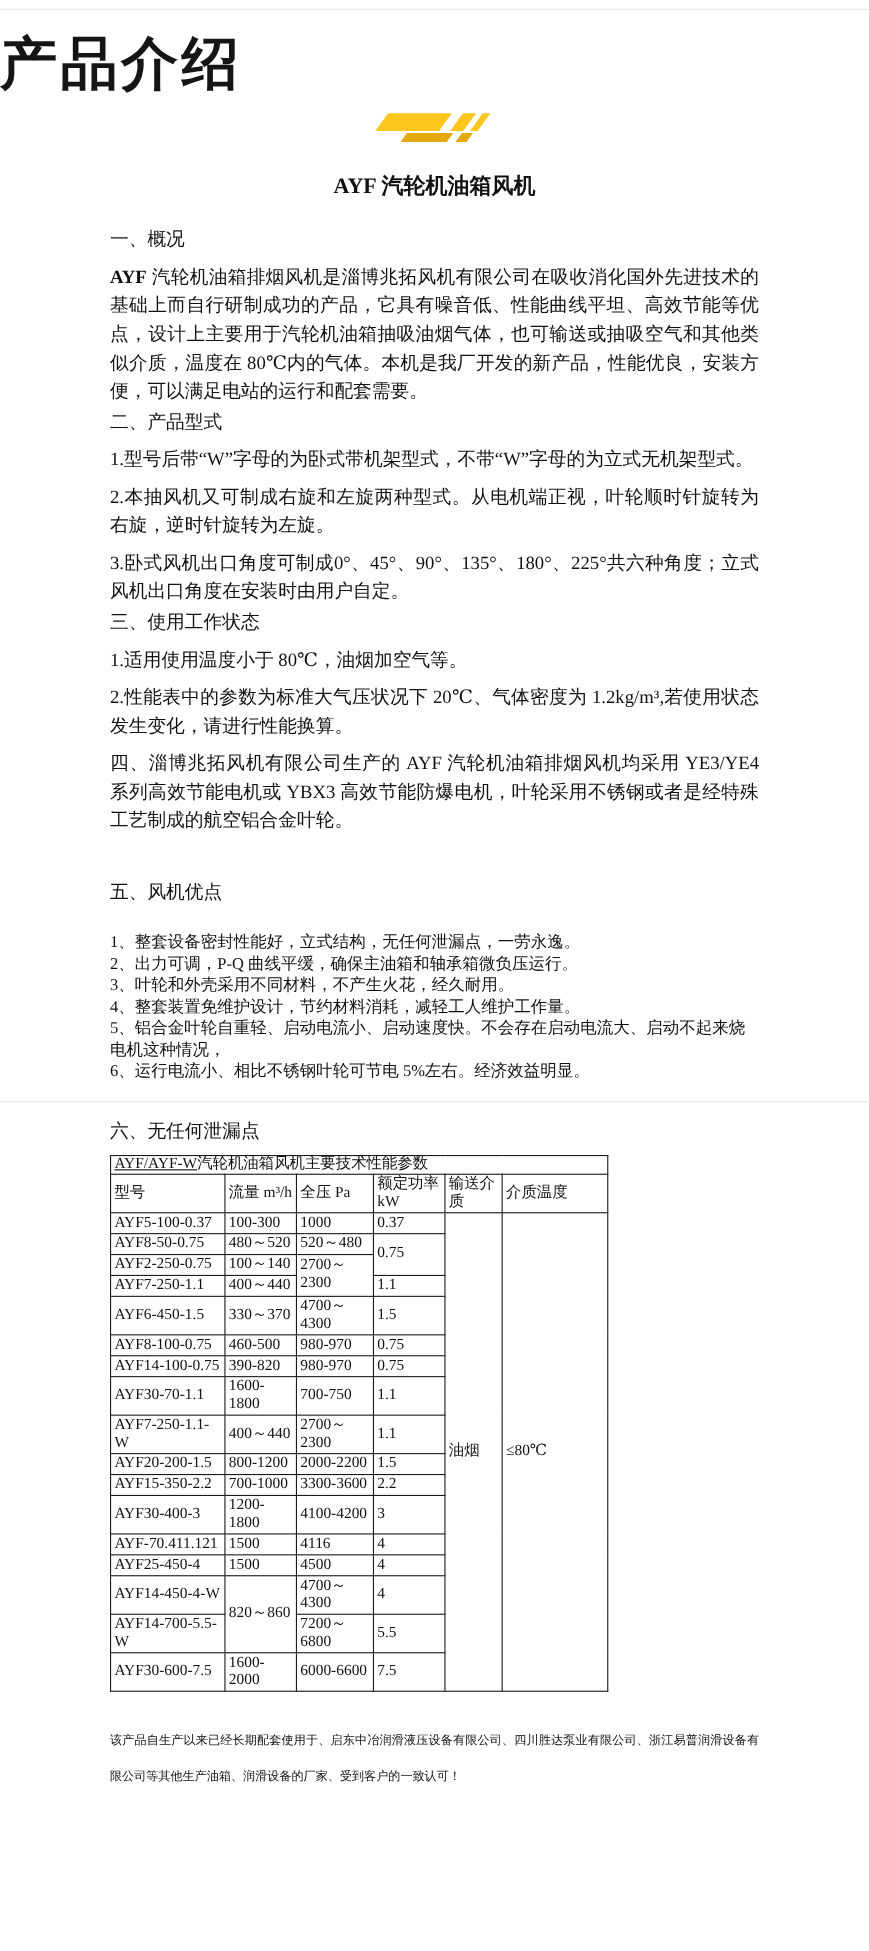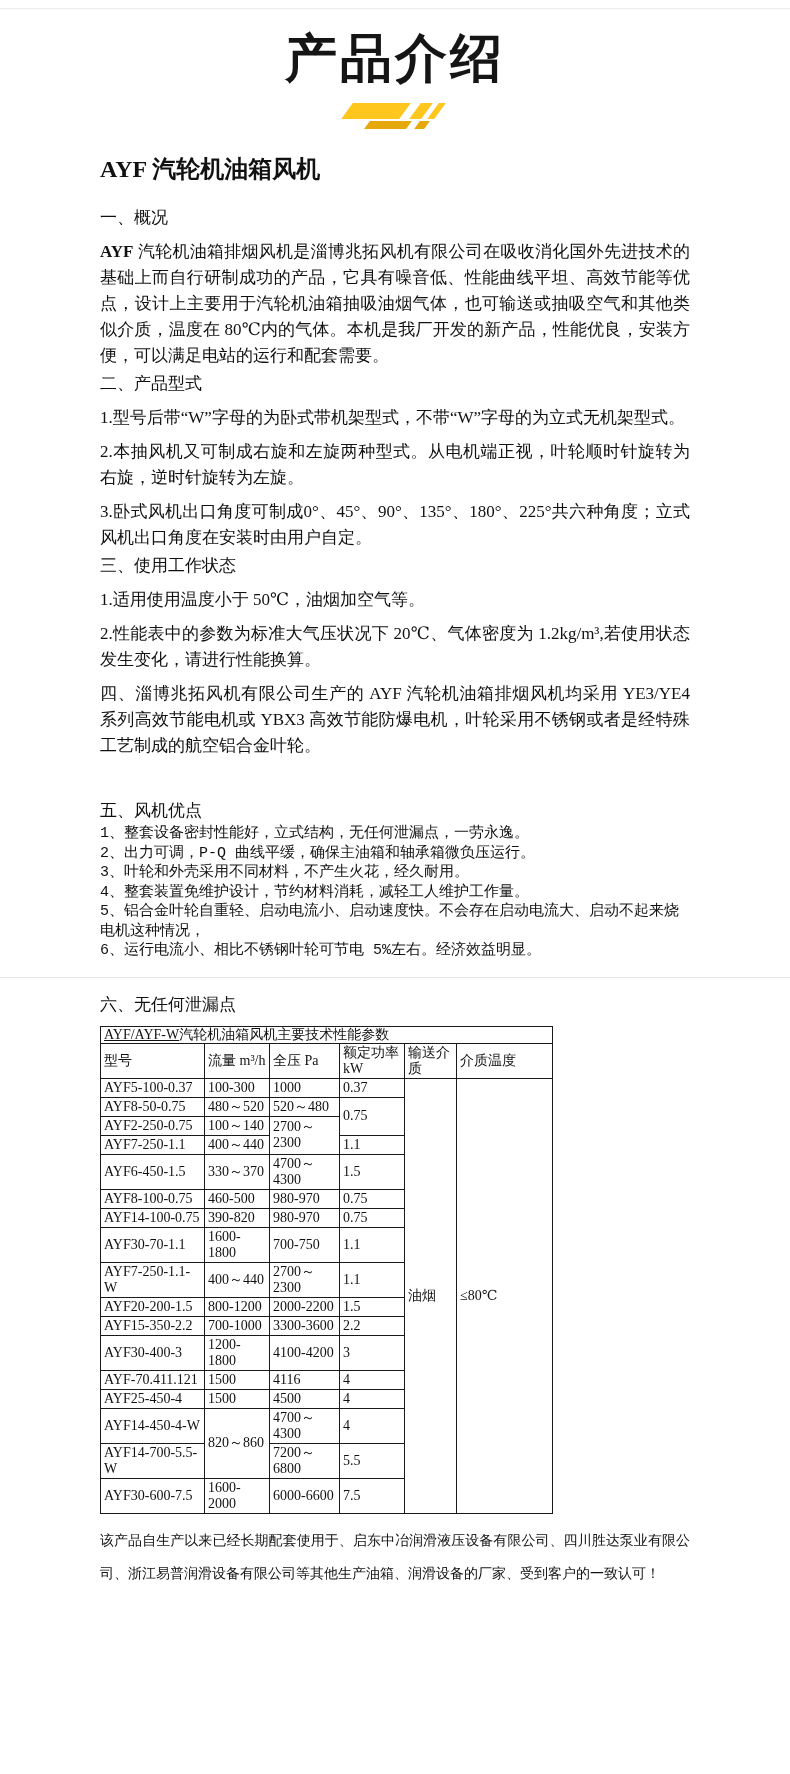--- a/index.html
+++ b/index.html
@@ -13,21 +13,21 @@
   body{
     width:790px;
     background:#ffffff;
     color:var(--ink);
     font-family:"Liberation Serif","DejaVu Serif",serif;
   }
   .page{width:790px;min-height:1774px;background:#fff;}
   .top-rule{border-top:1px solid #ededed;margin-top:8px;}
 
   
-  .banner{text-align:center;padding-top:20px;}
+  .banner{padding-top:20px;}
   .banner-title{
     margin:0;
     font-family:"Liberation Sans","DejaVu Sans",sans-serif;
     font-size:52px;line-height:58px;font-weight:bold;
     letter-spacing:3px;color:#151515;
   }
   .banner-subtitle{
     margin-top:14px;
     font-family:"Liberation Sans","DejaVu Sans",sans-serif;
     font-size:22px;line-height:26px;color:#242424;letter-spacing:2px;
@@ -37,31 +37,31 @@
   .rb.main{left:4px;top:0;width:58px;height:16px;}
   .rb.s1{left:72px;top:0;width:12px;height:16px;}
   .rb.s2{left:90px;top:0;width:7px;height:16px;}
   .rb.sh1{left:24px;top:18px;width:42px;height:8px;background:var(--gold);}
   .rb.sh2{left:74px;top:18px;width:10px;height:8px;background:var(--gold);}
 
   
   .doc{padding:0 100px;}
   .prod-title{
     margin:26px 0 0;
-    text-align:left;font-size:24px;line-height:24px;font-weight:bold;
+    text-align:center;font-size:20px;line-height:24px;font-weight:bold;
   }
   .sec-heading{
     margin:2px 0 0;font-size:17px;line-height:26px;font-weight:normal;
   }
   .sec-heading.space-above{margin-top:39px;}
   .para{
     margin:8px 0 0;font-size:17px;line-height:26px;text-align:justify;
   }
   .para b{font-weight:bold;}
-  .tight-list{font-family:Liberation Mono, monospace;}
+  .tight-list{margin-top:24px;}
   .tight-list .item{
     margin:0;font-size:15px;line-height:19.5px;text-align:left;
   }
   .full-rule{border-top:1px solid var(--rule);margin:16px -100px 0;}
 
   
   table.perf{
     border-collapse:collapse;table-layout:fixed;width:452px;
     margin-top:8px;font-size:14px;line-height:16px;
   }
@@ -69,21 +69,21 @@
     border:1px solid #1a1a1a;
     padding:1px 3px;
     vertical-align:middle;text-align:left;
     word-break:normal;overflow-wrap:break-word;
     font-weight:normal;
   }
   table.perf td.cap{padding:0 3px;}
   .u{text-decoration:underline;}
 
   .closing{
-    margin:10px 0 0;font-size:14px;line-height:33px;text-align:justify;
+    margin:28px 0 0;font-size:11px;line-height:33px;text-align:justify;
   }
 </style>
 </head>
 <body>
 
 <div class="page">
   <div class="top-rule"></div>
 
   <div class="banner">
     <h1 class="banner-title">产品介绍</h1>
@@ -101,21 +101,21 @@
 
     <h3 class="sec-heading" style="margin-top:24px;">一、概况</h3>
     <p class="para"><b>AYF</b><span> 汽轮机油箱排烟风机是淄博兆拓风机有限公司在吸收消化国外先进技术的基础上而自行研制成功的产品，它具有噪音低、性能曲线平坦、高效节能等优点，设计上主要用于汽轮机油箱抽吸油烟气体，也可输送或抽吸空气和其他类似介质，温度在 80℃内的气体。本机是我厂开发的新产品，性能优良，安装方便，可以满足电站的运行和配套需要。</span></p>
 
     <h3 class="sec-heading">二、产品型式</h3>
     <p class="para">1.型号后带“W”字母的为卧式带机架型式，不带“W”字母的为立式无机架型式。</p>
     <p class="para">2.本抽风机又可制成右旋和左旋两种型式。从电机端正视，叶轮顺时针旋转为右旋，逆时针旋转为左旋。</p>
     <p class="para">3.卧式风机出口角度可制成0°、45°、90°、135°、180°、225°共六种角度；立式风机出口角度在安装时由用户自定。</p>
 
     <h3 class="sec-heading">三、使用工作状态</h3>
-    <p class="para">1.适用使用温度小于 50℃，油烟加空气等。</p>
+    <p class="para">1.适用使用温度小于 80℃，油烟加空气等。</p>
     <p class="para">2.性能表中的参数为标准大气压状况下 20℃、气体密度为 1.2kg/m³,若使用状态发生变化，请进行性能换算。</p>
 
     <p class="para">四、淄博兆拓风机有限公司生产的 AYF 汽轮机油箱排烟风机均采用 YE3/YE4 系列高效节能电机或 YBX3 高效节能防爆电机，叶轮采用不锈钢或者是经特殊工艺制成的航空铝合金叶轮。</p>
 
     <h3 class="sec-heading space-above">五、风机优点</h3>
     <div class="tight-list">
       <p class="item">1、整套设备密封性能好，立式结构，无任何泄漏点，一劳永逸。</p>
       <p class="item">2、出力可调，P-Q 曲线平缓，确保主油箱和轴承箱微负压运行。</p>
       <p class="item">3、叶轮和外壳采用不同材料，不产生火花，经久耐用。</p>
       <p class="item">4、整套装置免维护设计，节约材料消耗，减轻工人维护工作量。</p>

